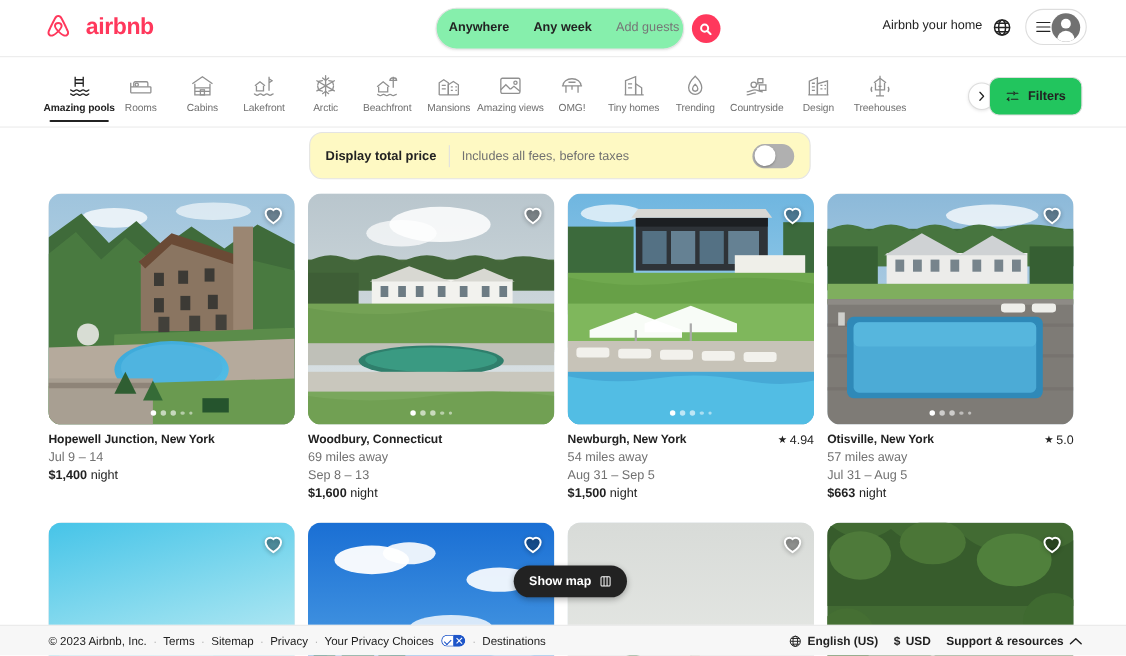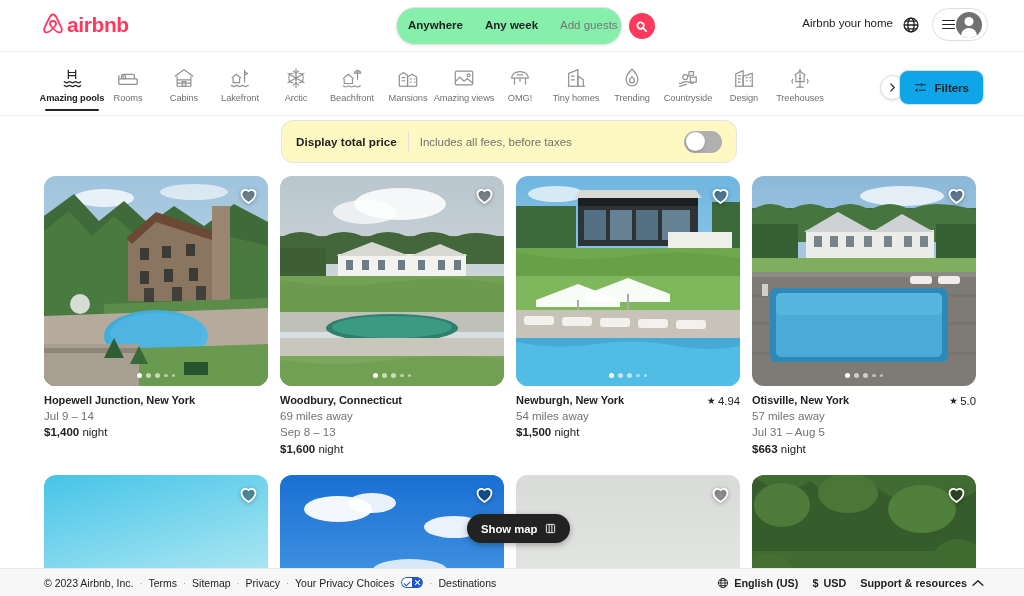--- a/index.html
+++ b/index.html
@@ -14,21 +14,21 @@
 
   
   .header {
     position: absolute; top: 0; left: 0; width: 1024px; height: 52px;
     background: #ffffff;
     border-bottom: 1px solid #ebebeb;
     display: flex; align-items: center;
   }
   .logo {
     position: absolute; left: 40px; top: 10px;
-    display: flex; align-items: center; gap: 1px;
+    display: flex; align-items: center; gap: 12px;
     color: #FF385C;
   }
   .logo-mark { width: 26px; height: 28px; display: block; }
   .logo-text {
     font-size: 21px; font-weight: 700; letter-spacing: -0.4px;
     color: #FF385C; line-height: 1;
   }
 
   
   .searchbar {
@@ -117,21 +117,21 @@
     position: absolute; left: 880px; top: 22px;
     width: 25px; height: 25px; border-radius: 50%;
     border: 1px solid #dddddd; background: #fff;
     display: flex; align-items: center; justify-content: center;
     box-shadow: 0 1px 3px rgba(0,0,0,.1);
   }
   .cat-next svg { width: 9px; height: 9px; }
   .filters-btn {
     position: absolute; right: 40px; top: 17px;
     height: 35px; padding: 0 14px;
-    border: 1px solid #dddddd; border-radius: 9px; background: #0ea5e9;
+    border: 1px solid #dddddd; border-radius: 9px; background: #22c55e;
     display: flex; align-items: center; gap: 7px;
     font-size: 11.5px; font-weight: 700; color: #222;
   }
   .filters-btn svg { width: 13px; height: 13px; }
 
   
   .pricebar {
     position: absolute; top: 120px; left: 281px;
     width: 456px; height: 43px;
     border: 1px solid #e4e4e4; border-radius: 12px; background: #fef9c3;
@@ -639,20 +639,21 @@
       </div>
       <div class="card-info">
         <div class="ci-row1">
           <span class="ci-title">Newburgh, New York</span>
           <span class="ci-rating">
             <span class="star">★</span>
             <span>4.94</span>
           </span>
         </div>
         <div class="ci-sub">54 miles away</div>
+        <div class="ci-sub">Aug 31 – Sep 5</div>
         <div class="ci-price">
           <b>$1,500</b>
           <span>night</span>
         </div>
       </div>
     </div>
 
     <div class="card">
       <div class="card-img">
         <svg class="sky" viewBox="0 0 224 210" preserveAspectRatio="none">

